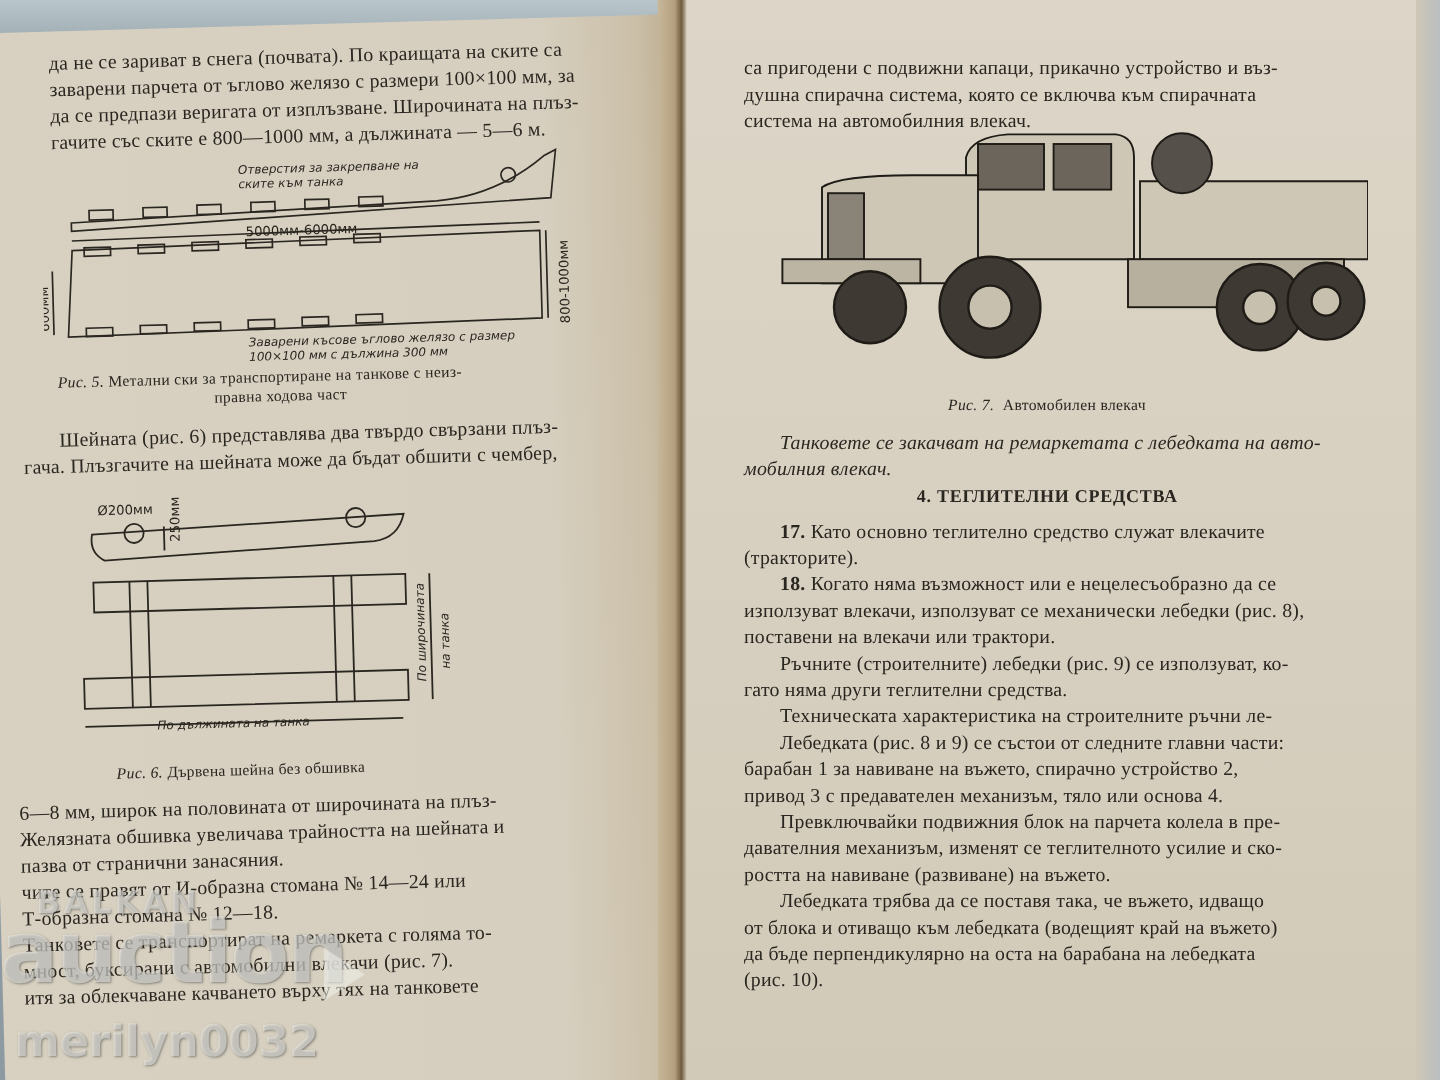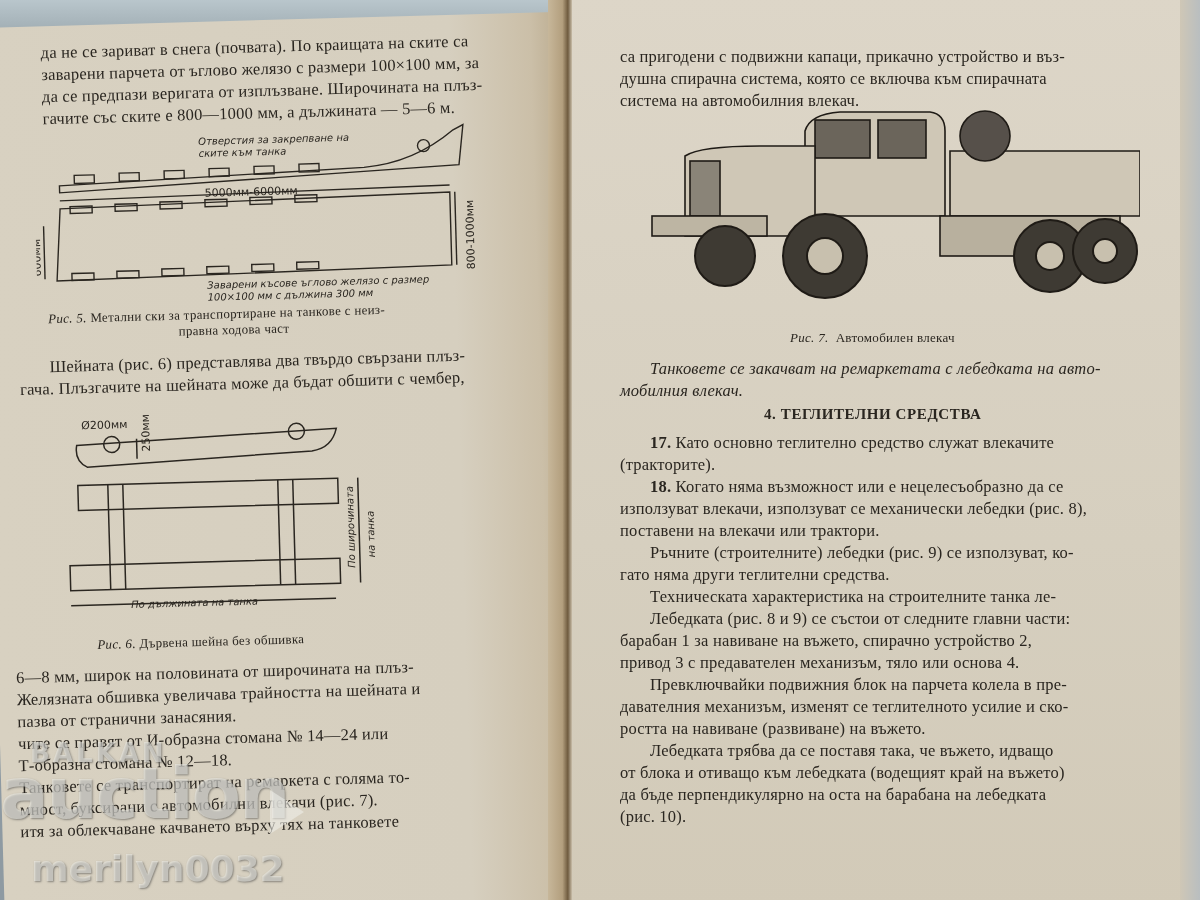--- a/index.html
+++ b/index.html
@@ -163,31 +163,31 @@
   </div>
 
   <div class="txt" style="left:48px;top:436px;width:565px;">
     <p class="ind"><b>17.</b> <span>Като основно теглително средство служат влекачите</span></p>
     <p>(тракторите).</p>
     <p class="ind"><b>18.</b> <span>Когато няма възможност или е нецелесъобразно да се</span></p>
     <p>използуват влекачи, използуват се механически лебедки (рис. 8),</p>
     <p>поставени на влекачи или трактори.</p>
     <p class="ind">Ръчните (строителните) лебедки (рис. 9) се използуват, ко-</p>
     <p>гато няма други теглителни средства.</p>
-    <p class="ind">Техническата характеристика на строителните танка ле-</p>
+    <p class="ind">Техническата характеристика на строителните ръчни ле-</p>
     <p class="ind">Лебедката (рис. 8 и 9) се състои от следните главни части:</p>
     <p>барабан 1 за навиване на въжето, спирачно устройство 2,</p>
     <p>привод 3 с предавателен механизъм, тяло или основа 4.</p>
     <p class="ind">Превключвайки подвижния блок на парчета колела в пре-</p>
     <p>давателния механизъм, изменят се теглителното усилие и ско-</p>
     <p>ростта на навиване (развиване) на въжето.</p>
     <p class="ind">Лебедката трябва да се поставя така, че въжето, идващо</p>
     <p>от блока и отиващо към лебедката (водещият край на въжето)</p>
     <p>да бъде перпендикулярно на оста на барабана на лебедката</p>
     <p>(рис. 10).</p>
   </div>
 </div>
 <div class="right-edge"></div>
 
 <div class="wm" style="left:30px;top:738px;font-size:26px;letter-spacing:3px;text-align:right;">BALKAN</div>
 <div class="wm" style="left:0px;top:745px;font-size:72px;line-height:96px;letter-spacing:-2px;">auction</div>
 <div class="wm" style="left:270px;top:790px;width:0;height:0;border-top:22px solid transparent;border-bottom:22px solid transparent;border-left:34px solid rgba(240,240,235,0.55);color:transparent;text-shadow:none;"></div>
-<div class="wm" style="left:12px;top:848px;font-size:36px;margin-left:19px;">merilyn0032</div>
+<div class="wm" style="left:12px;top:848px;font-size:36px;">merilyn0032</div>
 
 </body></html>

